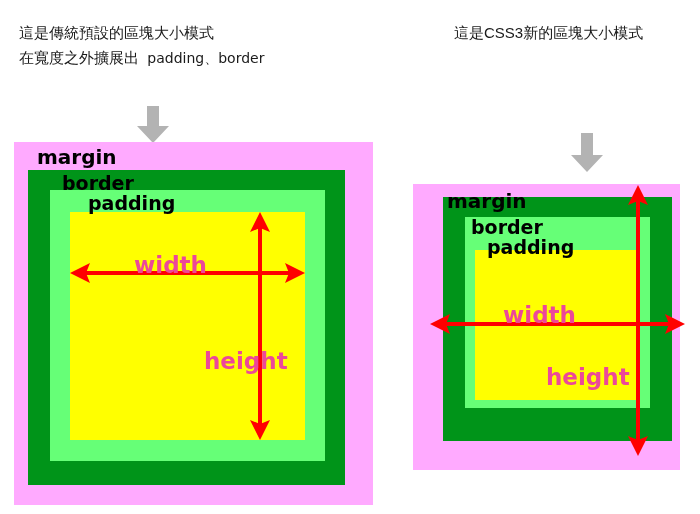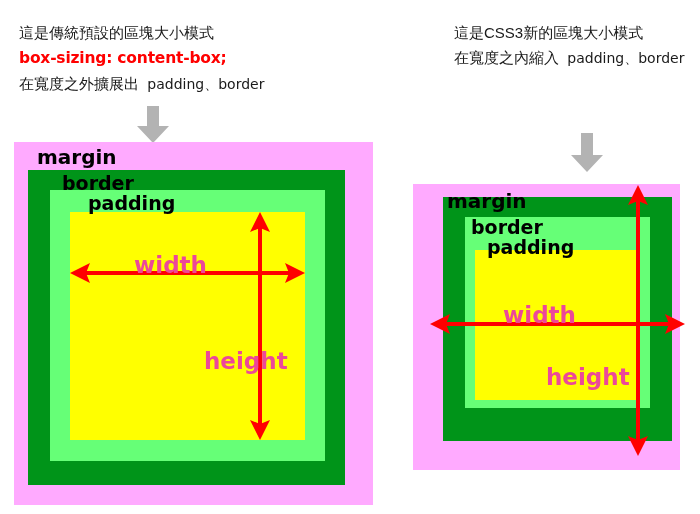--- a/index.html
+++ b/index.html
@@ -80,21 +80,20 @@
     line-height: 1;
   }
 </style>
 </head>
 <body>
 
 <div class="stage">
 
   <div class="caption" id="caption-left">
     <div class="line">這是傳統預設的區塊大小模式</div>
-    <div class="code">box-sizing: content-box;</div>
     <div class="line"><span>在寬度之外擴展出</span>&nbsp;&nbsp;<span class="mono">padding、border</span></div>
   </div>
 
   <div class="gray-arrow" style="left:136px; top:106px;">
     <svg width="34" height="38" viewBox="0 0 34 38">
       <polygon points="11,0 23,0 23,20 33,20 17,37 1,20 11,20" fill="#b3b3b3"></polygon>
     </svg>
   </div>
 
   <div class="boxmodel" id="box-left" style="left:14px; top:142px; width:359px; height:363px;">
@@ -125,21 +124,20 @@
         <polygon points="246,298 236,278 246,282 256,278" fill="#ff0000"></polygon>
       </g>
     </svg>
 
     <div class="dim-label" style="left:120px; top:112px; font-size:23px;">width</div>
     <div class="dim-label" style="left:190px; top:208px; font-size:23px;">height</div>
   </div>
 
   <div class="caption" id="caption-right">
     <div class="line">這是CSS3新的區塊大小模式</div>
-    <div class="line"><span>在寬度之內縮入</span>&nbsp;&nbsp;<span class="mono">padding、border</span></div>
   </div>
 
   <div class="gray-arrow" style="left:570px; top:133px;">
     <svg width="34" height="40" viewBox="0 0 34 40">
       <polygon points="11,0 23,0 23,22 33,22 17,39 1,22 11,22" fill="#b3b3b3"></polygon>
     </svg>
   </div>
 
   <div class="boxmodel" id="box-right" style="left:413px; top:184px; width:267px; height:286px;">
 

